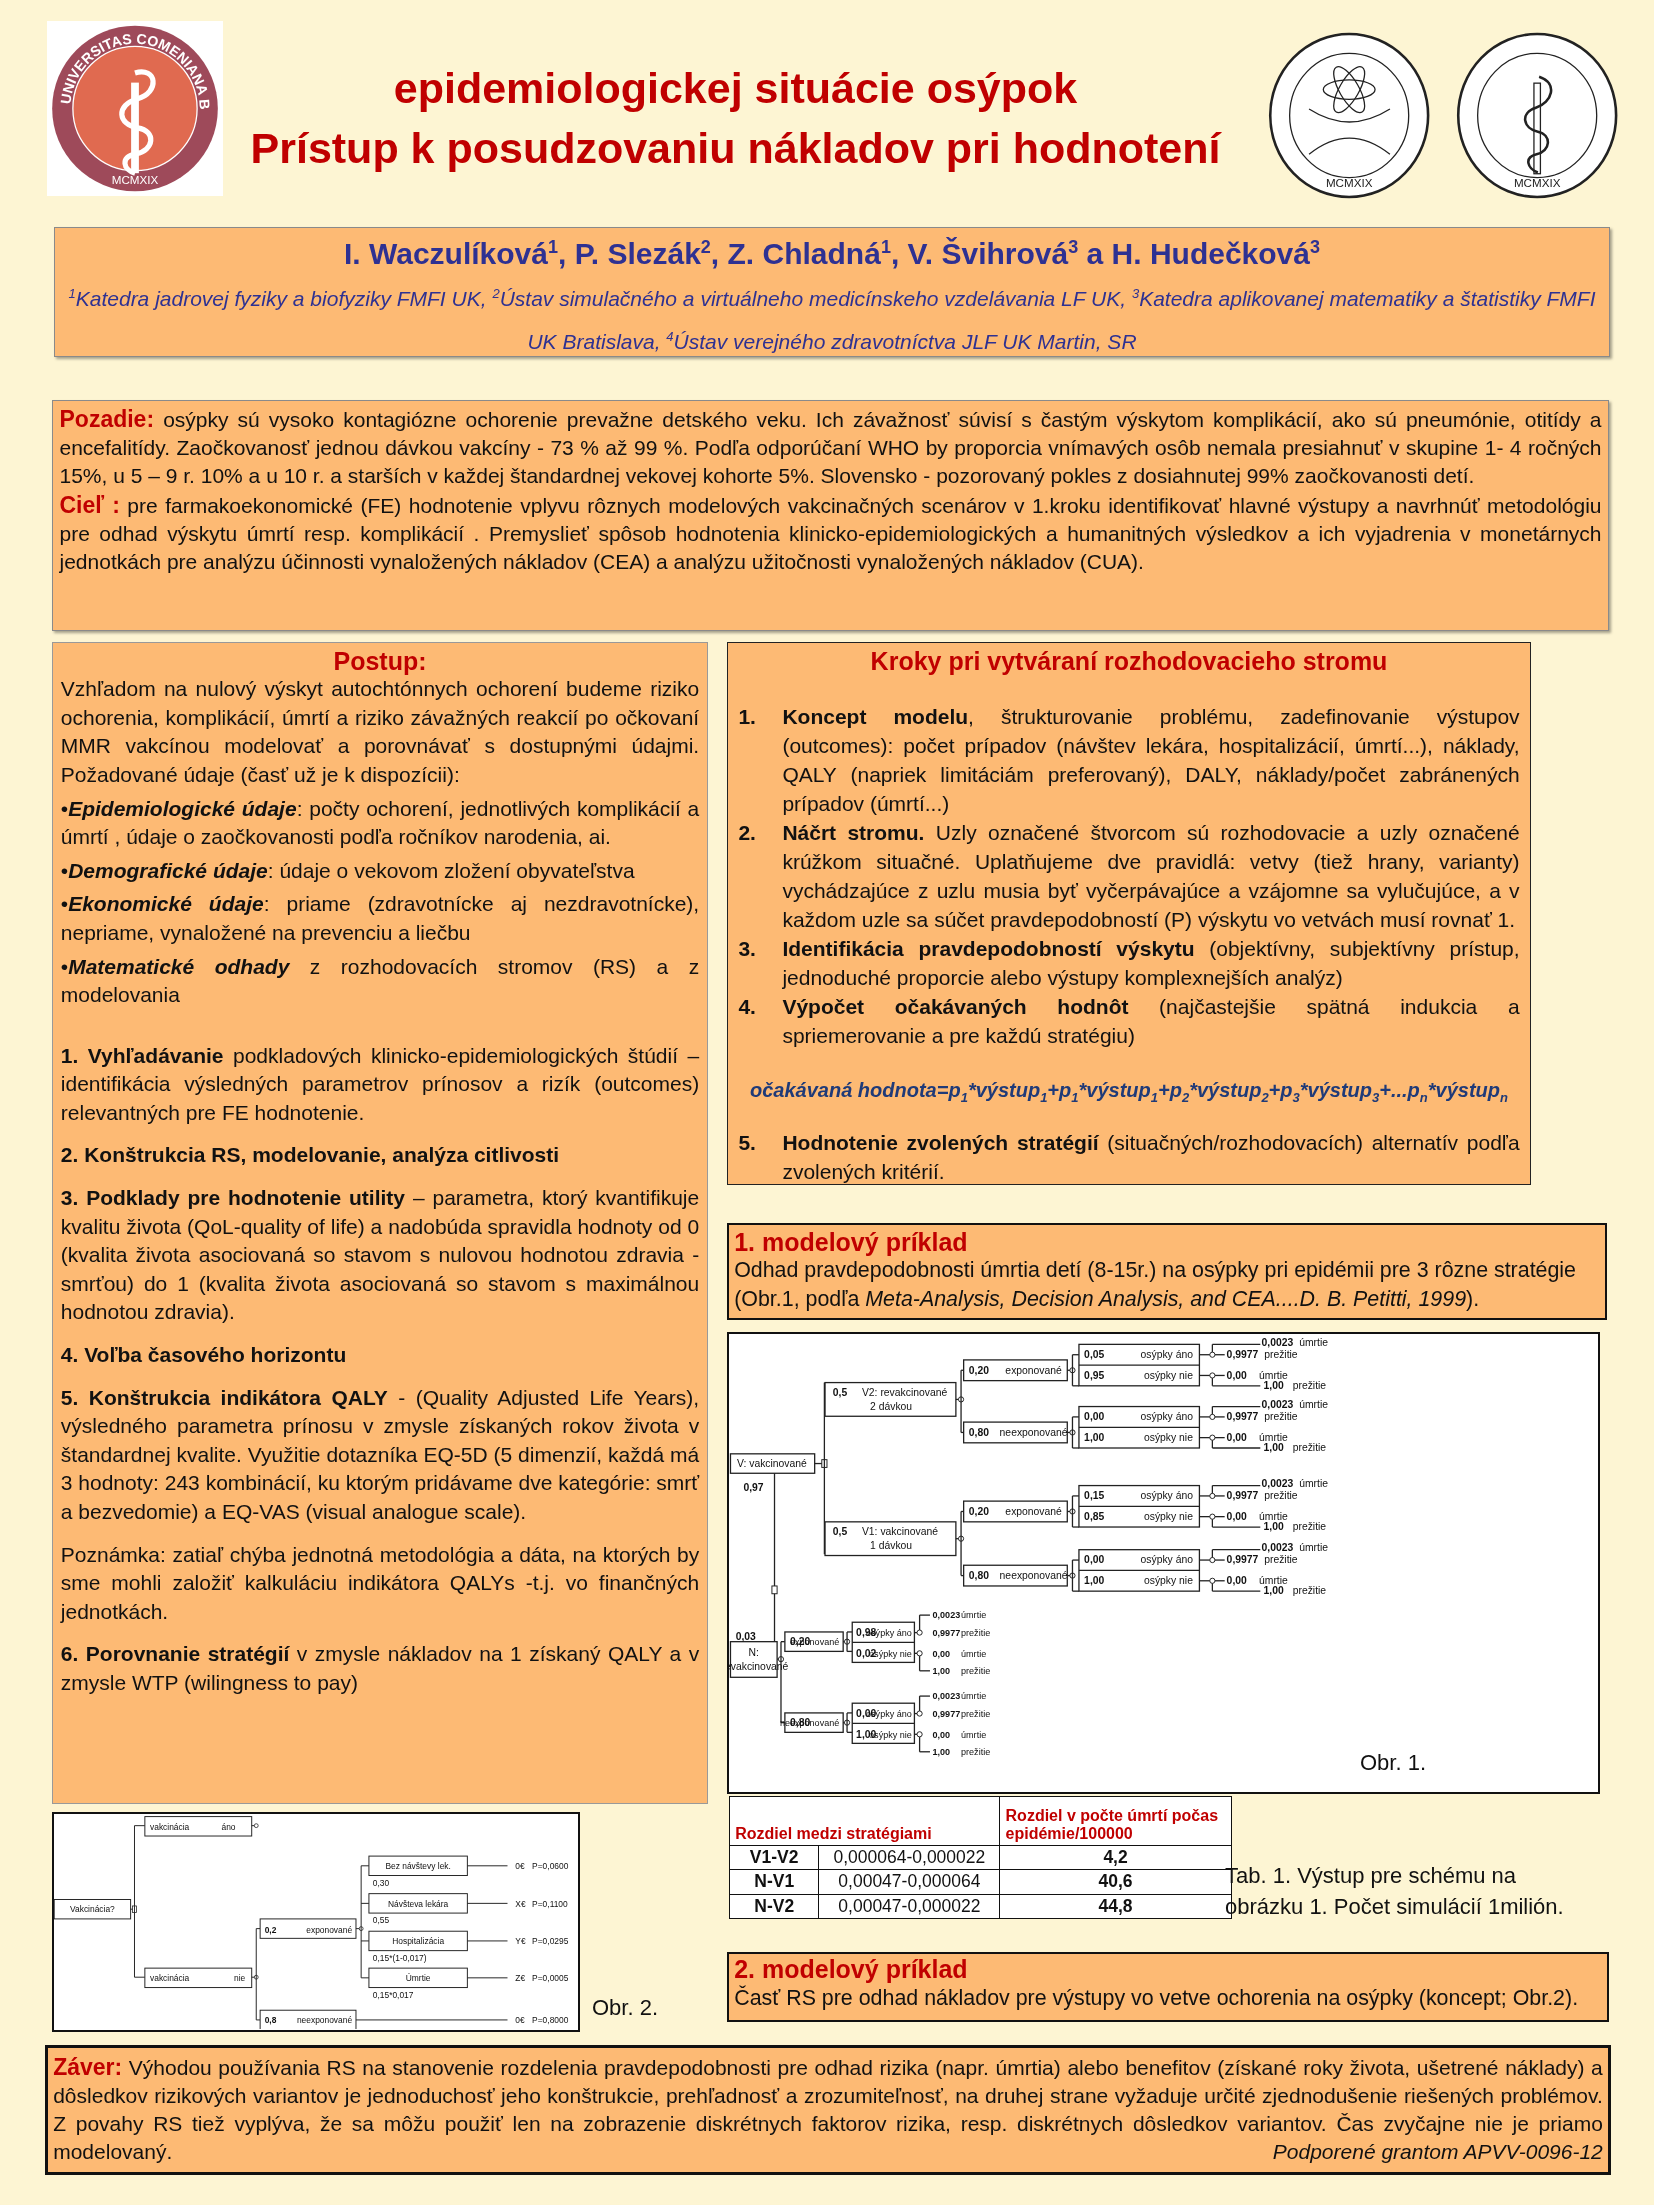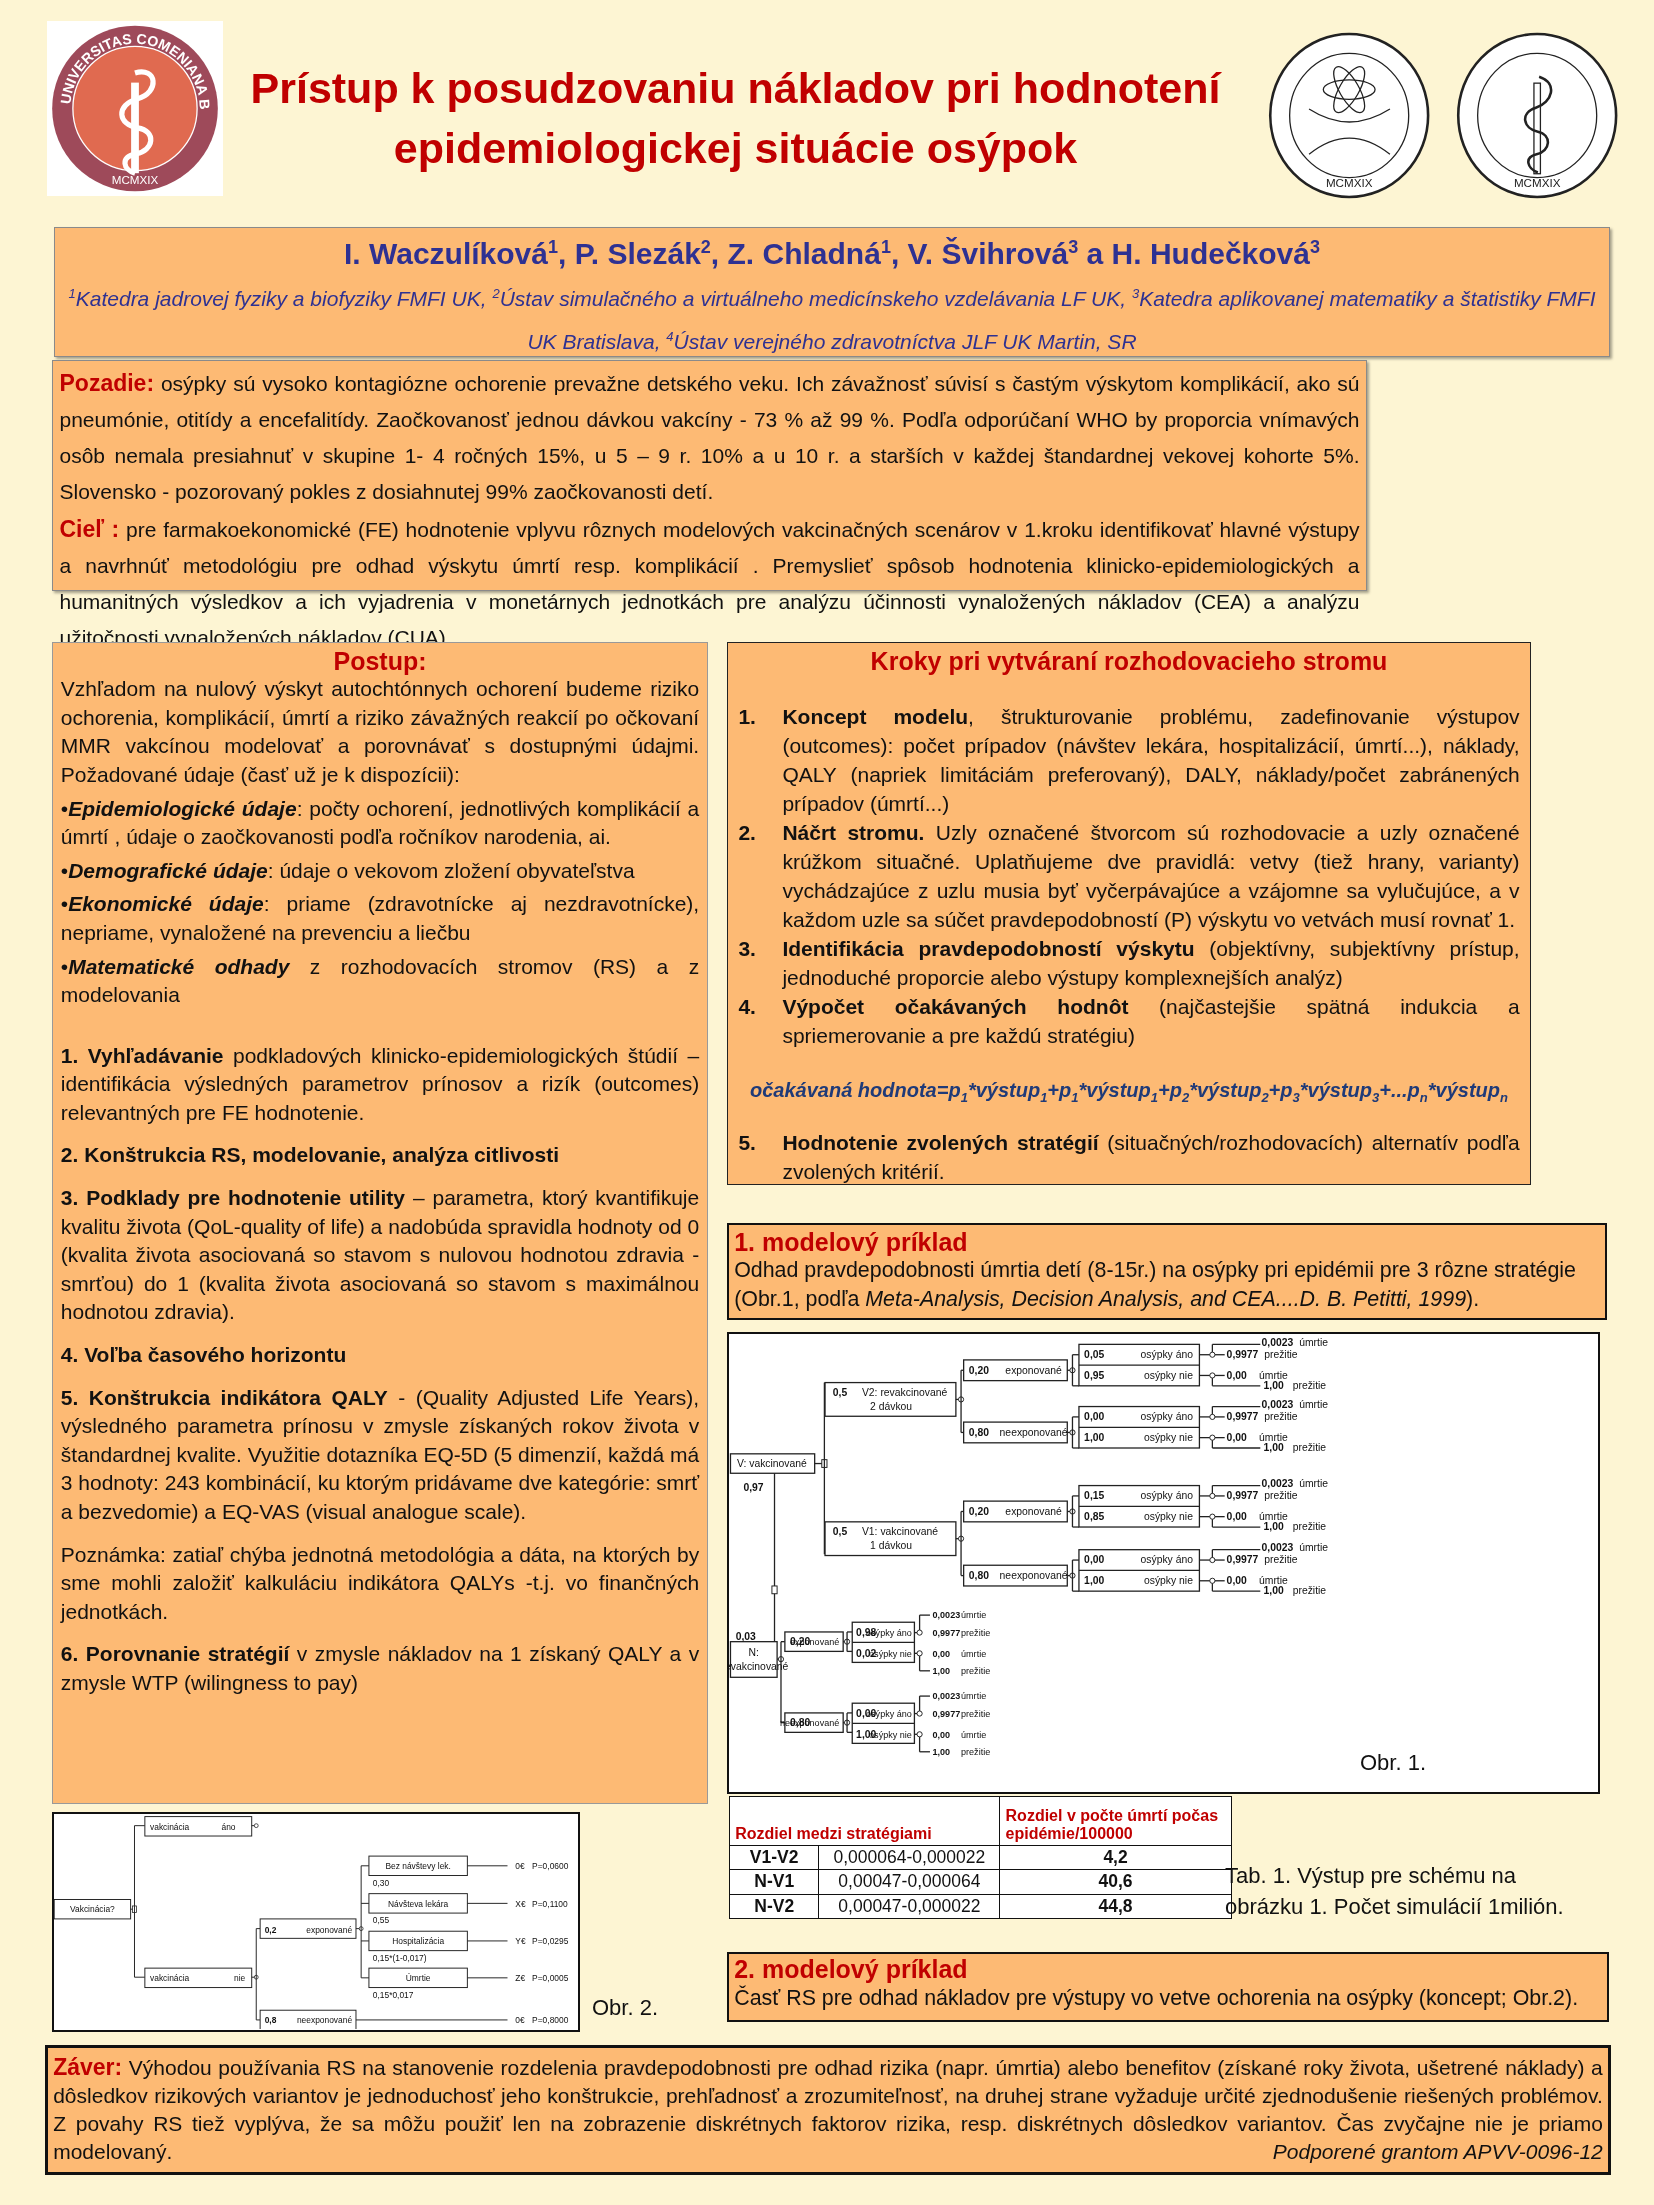--- a/index.html
+++ b/index.html
@@ -20,21 +20,21 @@
 
   
   #title { left:220px; top:58px; width:1031px; text-align:center; font-size:43px; font-weight:bold; color:#c00000; line-height:60px; }
   #authors-panel { left:54px; top:227px; width:1556px; height:130px; }
   #authors { text-align:center; font-size:30px; font-weight:bold; color:#2e3192; margin-top:9px; }
   #authors sup { font-size:18px; }
   #affil { text-align:center; font-size:21px; font-style:italic; color:#2e3192; line-height:38px; margin-top:3.9px; padding:0 6.5px;}
   #affil sup { font-size:13px; }
 
   
-  #intro-panel { left:52px; top:360px; width:1315px; height:231px; padding:3.9px 6.5px; font-size:21px; line-height:36px; text-align:justify; }
+  #intro-panel { left:52px; top:400px; width:1557px; height:231px; padding:3.9px 6.5px; font-size:21px; line-height:28px; text-align:justify; }
   .lbl { color:#c00000; font-weight:bold; font-size:23px; }
 
   
   #postup-panel { left:52px; top:642px; width:656px; height:1162px; padding:3.9px 7.8px; font-size:21px; line-height:28.5px; border:1.3px solid #999; }
   #postup-title { text-align:center; font-size:25px; font-weight:bold; color:#c00000; }
   .pp { margin:0 0 5.2px 0; text-align:justify; }
   .pstep { margin:0 0 14.3px 0; text-align:justify; line-height:28.5px; }
 
   
   #kroky-panel { left:727px; top:642px; width:804px; height:543px; padding:3.9px 10.4px; font-size:21px; line-height:29px; border:1.9px solid #222; }
@@ -83,22 +83,22 @@
         <path id="ringL" d="M 36 135 A 100 100 0 1 1 236 135"></path>
       </defs>
     <text font-size="22" fill="#fff" font-weight="bold"><textPath href="#ringL" startOffset="2%" id="logoL-ring">UNIVERSITAS COMENIANA BRATISLAVENSIS</textPath></text>
     <text x="136" y="252" font-size="18" fill="#fff" text-anchor="middle" id="logoL-year">MCMXIX</text>
     <rect x="130" y="95" width="12" height="140" fill="#fff"></rect>
     <path d="M136 80 C 170 70 175 110 140 120 C 105 130 110 160 140 165 C 170 170 165 200 138 205 C 112 210 118 230 136 235" fill="none" stroke="#fff" stroke-width="8"></path>
   </svg>
 </div>
 
 <div class="abs" id="title">
+  <div>epidemiologickej situácie osýpok</div>
   <div>Prístup k posudzovaniu nákladov pri hodnotení</div>
-  <div>epidemiologickej situácie osýpok</div>
 </div>
 
 <div class="abs" style="left:1267px;top:31px;">
   <svg width="165" height="169" viewBox="0 0 255 260">
     <ellipse cx="127" cy="130" rx="122" ry="126" fill="#fff" stroke="#222" stroke-width="4"></ellipse>
     <ellipse cx="127" cy="130" rx="92" ry="96" fill="none" stroke="#222" stroke-width="2"></ellipse>
     <ellipse cx="127" cy="90" rx="40" ry="15" fill="none" stroke="#222" stroke-width="2"></ellipse>
     <ellipse cx="127" cy="90" rx="40" ry="15" fill="none" stroke="#222" stroke-width="2" transform="rotate(60 127 90)"></ellipse>
     <ellipse cx="127" cy="90" rx="40" ry="15" fill="none" stroke="#222" stroke-width="2" transform="rotate(-60 127 90)"></ellipse>
     <path d="M65 120 Q127 160 190 120 M65 190 Q127 140 190 190" fill="none" stroke="#222" stroke-width="2"></path>

